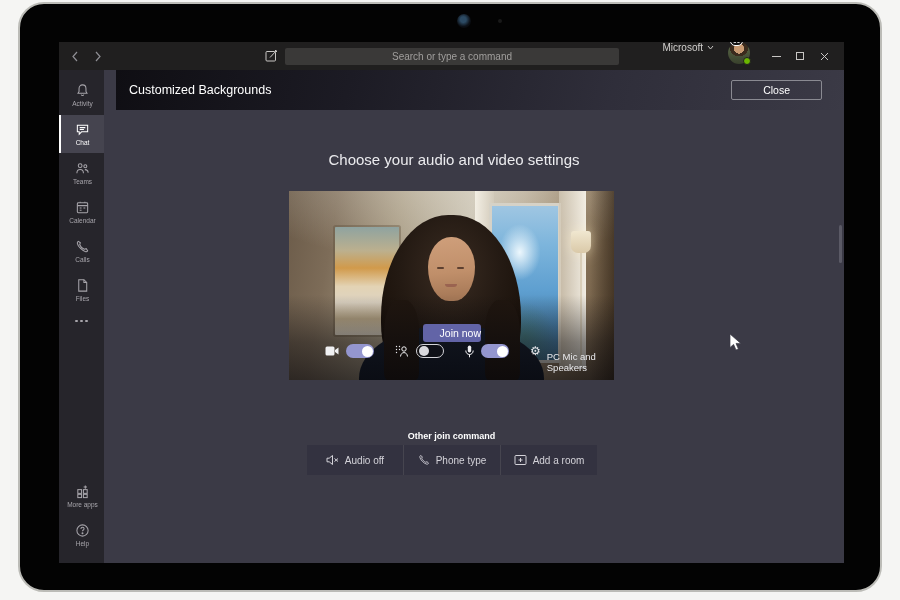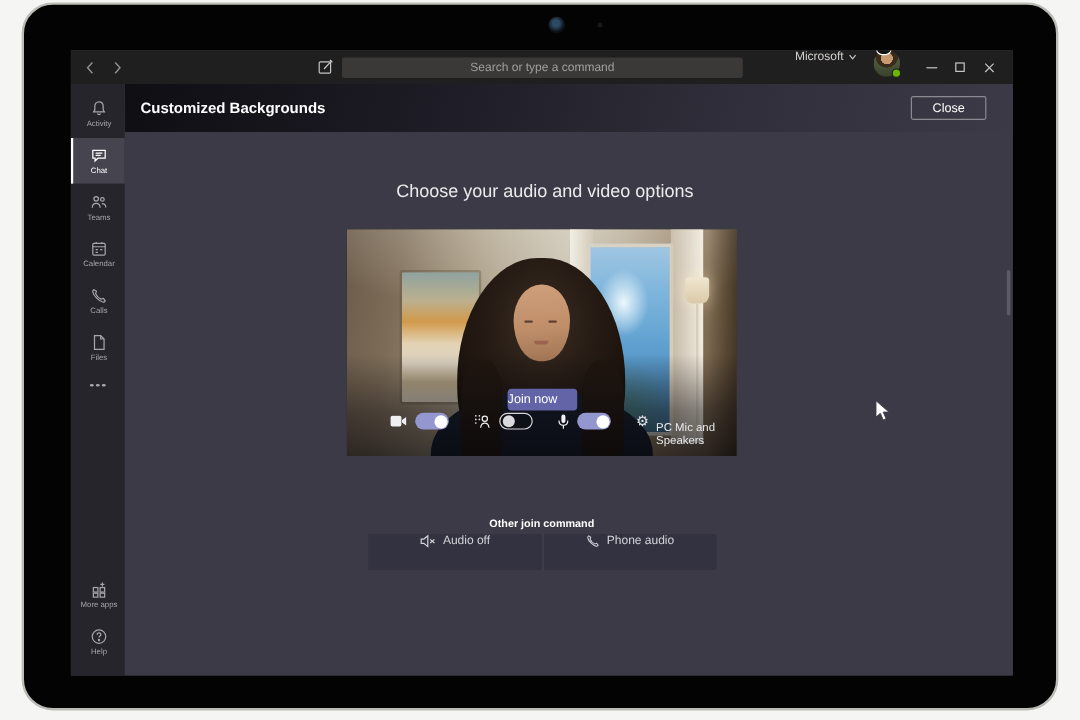--- a/index.html
+++ b/index.html
@@ -46,25 +46,25 @@
   .side-item svg { stroke:#a7a5ab; }
   .side-item.active { background:#45444f; border-left-color:#ffffff; }
   .side-item.active .lbl { color:#fff; }
   .side-item.active svg { stroke:#fff; }
   .dots-item { height:22px; display:flex; align-items:center; justify-content:center; gap:2.5px; }
   .dots-item i { width:2.5px; height:2.5px; border-radius:50%; background:#a7a5ab; }
   .side-bottom { margin-top:auto; padding-bottom:8px; }
 
   
   .content { flex:1; position:relative; background:#3b3a46; overflow:hidden; }
-  .content-header { position:absolute; left:0; top:0; right:0; height:40px;
+  .content-header { position:absolute; left:12px; top:0; right:0; height:40px;
     background:linear-gradient(105deg, #0f0e13 0%, #1c1b24 32%, #2f2e3a 68%, #3b3a46 100%);
-    display:flex; align-items:center;font-weight:bold; }
+    display:flex; align-items:center; }
   .content-title { color:#ffffff; font-size:12.5px; margin-left:13px; }
-  .close-btn { position:absolute; right:22px; top:10px; padding:3px 17px; background:transparent;
+  .close-btn { position:absolute; right:22px; top:10px; padding:3px 31px; background:transparent;
     border:1px solid #8a8a92; border-radius:2px; color:#ffffff; font-size:10.5px; font-family:"Liberation Sans",sans-serif; }
 
   .stage-heading { position:absolute; left:150px; top:81px; width:400px; text-align:center; color:#ebebee; font-size:15px; font-weight:400; }
 
   
   .video { position:absolute; left:185px; top:121px; width:325px; height:189px; background:#2a241e; overflow:hidden; }
   .scene { position:absolute; inset:0;
     background:linear-gradient(100deg, #6b5b49 0%, #7d6c58 14%, #a4977f 32%, #c7c0b0 52%, #b3a691 66%, #8f7a5e 82%, #5e4c38 100%); }
   .toplight { position:absolute; inset:0; background:radial-gradient(120% 80% at 50% -10%, rgba(236,231,219,0.5), rgba(236,231,219,0) 60%); }
   .painting { position:absolute; left:46px; top:36px; width:64px; height:108px; border-radius:1px;
@@ -92,36 +92,36 @@
   .eye { position:absolute; width:7px; height:2px; border-radius:2px; background:#5d4030; top:30px; }
   .eye.l { left:9px; } .eye.r { left:29px; }
   .mouth { position:absolute; left:17px; top:47px; width:12px; height:3px; border-radius:0 0 6px 6px; background:#9a6350; }
   .body-shape { position:absolute; left:70px; bottom:-4px; width:185px; height:58px; background:#151c29;
     border-radius:46% 46% 0 0 / 90% 90% 0 0; }
   .strand { position:absolute; bottom:0; width:35px; height:80px; background:#20160f; border-radius:40% 40% 10% 10%; }
   .strand.l { left:95px; } .strand.r { left:196px; }
   .vid-fade { position:absolute; inset:0; background:linear-gradient(to bottom, rgba(0,0,0,0) 55%, rgba(8,8,12,0.45) 80%, rgba(5,5,9,0.65) 100%); }
 
   .join-btn { position:absolute; left:134px; top:133px; width:58px; height:18px; background:#6264a7; border:none;
-    border-radius:3px; color:#ffffff; font-size:10.5px; font-family:"Liberation Sans",sans-serif; line-height:18px; text-align:left; }
+    border-radius:3px; color:#ffffff; font-size:10.5px; font-family:"Liberation Sans",sans-serif; line-height:18px; text-align:right; }
 
   .ctrl-row { position:absolute; left:0; right:0; bottom:7px; display:flex; align-items:center; padding-left:36px; }
   .ctrl-group { display:flex; align-items:center; gap:7px; margin-right:21px; }
   .toggle { width:28px; height:14px; border-radius:8px; position:relative; }
   .toggle.on { background:#9496cf; }
   .toggle.on .knob { position:absolute; right:1.5px; top:1.5px; width:11px; height:11px; border-radius:50%; background:#ffffff; }
   .toggle.off { background:rgba(15,15,20,0.45); border:1px solid #d3d3d8; }
   .toggle.off .knob { position:absolute; left:1.5px; top:1px; width:10px; height:10px; border-radius:50%; background:#d9d9de; }
   .dev-label { color:#e9e9ec; font-size:9.5px;margin-top:22px; }
   .gear-glyph { font-family:"DejaVu Sans", sans-serif; color:#e4e4e8; font-size:12px; line-height:12px; }
 
   
   .other-label { position:absolute; left:185px; top:361px; width:325px; text-align:center; color:#ffffff; font-size:9px; font-weight:700; }
   .options-bar { position:absolute; left:203px; top:375px; width:290px; height:30px; background:#333240; display:flex; align-items:stretch; }
-  .option { flex:1; display:flex; justify-content:center; gap:6px; color:#d4d3d9; font-size:10px; }
+  .option { flex:1; display:flex; align-items:center; justify-content:center; gap:6px; color:#d4d3d9; font-size:10px; }
   .option + .option { border-left:1px solid #46454f; }
 
   .scroll-thumb { position:absolute; right:2px; top:155px; width:3px; height:38px; background:#5b5a66; border-radius:2px; }
 
   .cursor { position:absolute; left:625px; top:263px; }
 
   svg { display:block; }
 </style>
 </head>
 <body>
@@ -254,21 +254,21 @@
           </div>
         </div>
       </div>
 
       <div class="content">
         <div class="content-header">
           <span class="content-title">Customized Backgrounds</span>
         </div>
         <button class="close-btn">Close</button>
 
-        <div class="stage-heading">Choose your audio and video options</div>
+        <div class="stage-heading">Choose your audio and video settings</div>
 
         <div class="video">
           <div class="scene">
             <div class="toplight"></div>
             <div class="painting"></div>
             <div class="curtain-l"></div>
             <div class="window-pane">
               <div class="window-glow"></div>
               <div class="window-green"></div>
             </div>
@@ -339,21 +339,28 @@
             <svg width="13" height="12" viewBox="0 0 13 12">
               <path d="M1 4.2 H3.2 L6.5 1.5 V10.5 L3.2 7.8 H1 Z" fill="none" stroke="#d4d3d9" stroke-width="1"></path>
               <path d="M8.5 4.5 L12 7.5 M12 4.5 L8.5 7.5" stroke="#d4d3d9" stroke-width="1" fill="none"></path>
             </svg>
             <span>Audio off</span>
           </div>
           <div class="option">
             <svg width="12" height="12" viewBox="0 0 14 14">
               <path d="M3 1.8 C2.3 2.2 1.9 2.8 2.1 3.7 C2.6 6.7 7.3 11.4 10.3 11.9 C11.2 12.1 11.8 11.7 12.2 11 L10.8 9 L8.9 9.6 C7.4 9 5 6.6 4.4 5.1 L5 3.2 Z" fill="none" stroke="#d4d3d9" stroke-width="1"></path>
             </svg>
-            <span>Phone audio</span>
+            <span>Phone type</span>
+          </div>
+          <div class="option">
+            <svg width="13" height="12" viewBox="0 0 13 12">
+              <rect x="1" y="1.5" width="11" height="9" rx="1" fill="none" stroke="#d4d3d9" stroke-width="1"></rect>
+              <path d="M6.5 4 V8 M4.5 6 H8.5" stroke="#d4d3d9" stroke-width="1"></path>
+            </svg>
+            <span>Add a room</span>
           </div>
         </div>
 
         <div class="scroll-thumb"></div>
 
         <div class="cursor">
           <svg width="13" height="19" viewBox="0 0 13 19">
             <path d="M1 1 L1 14.5 L4.6 11.4 L7 17 L9.4 15.9 L7 10.4 L11.8 10.4 Z" fill="#ffffff" stroke="#3a3945" stroke-width="0.7"></path>
           </svg>
         </div>

